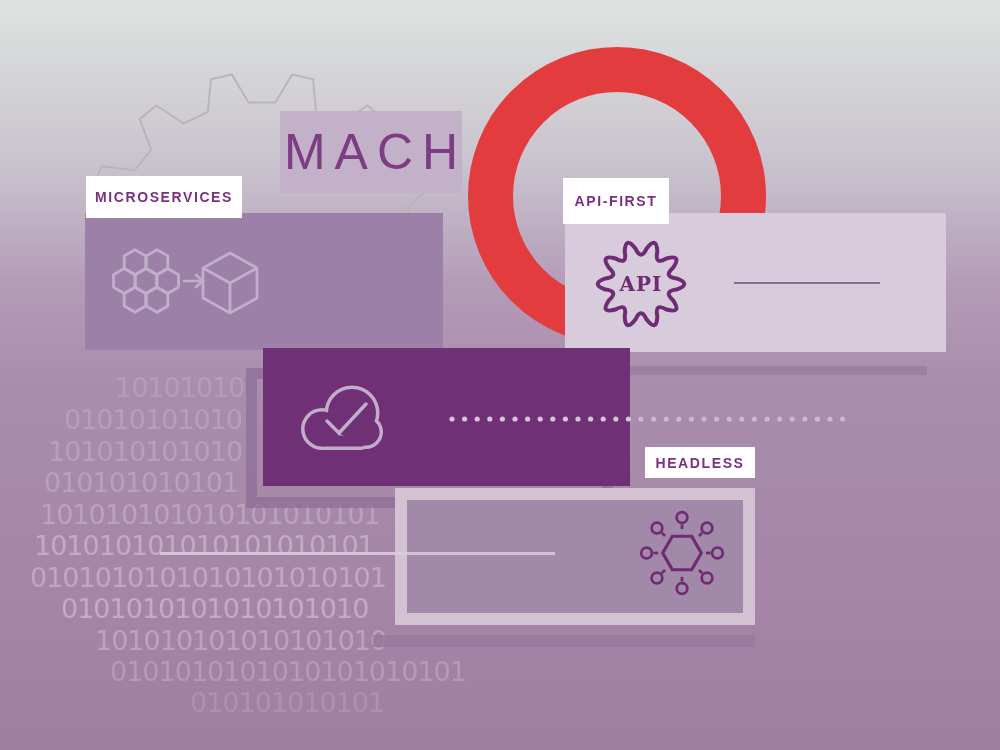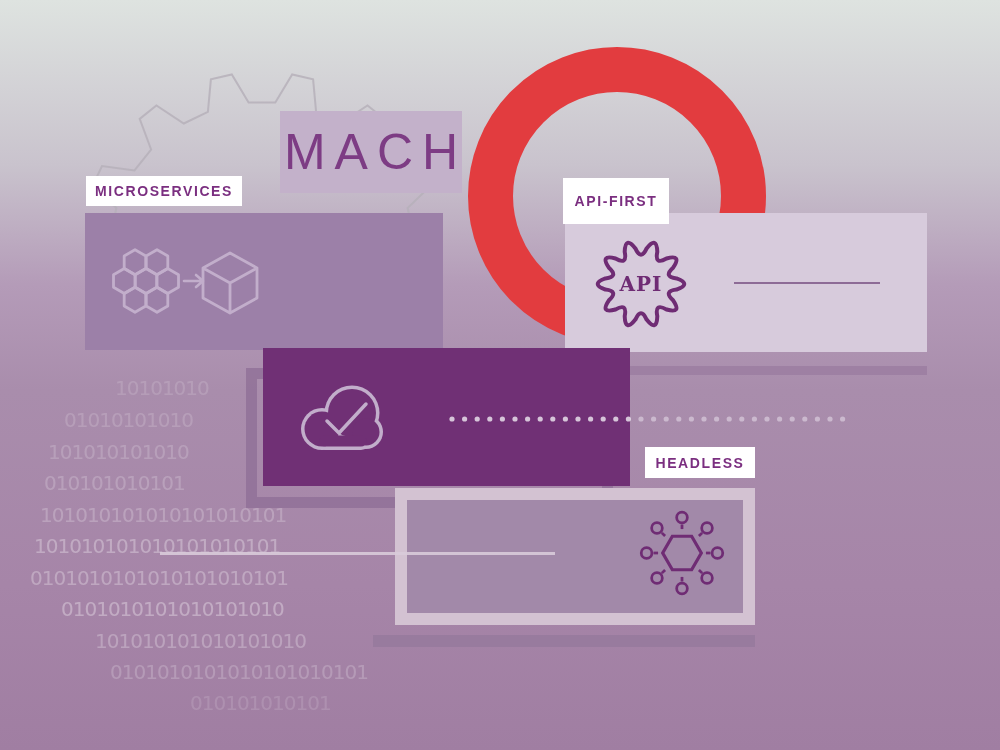--- a/index.html
+++ b/index.html
@@ -7,36 +7,36 @@
          font-family:"Liberation Sans",sans-serif;
          background:linear-gradient(180deg,var(--bg-top) 0%,#c9c3cd 22%,#b49bb8 38%,var(--bg-mid) 52%,#a685a8 78%,var(--bg-bottom) 100%);}
   .abs{position:absolute;}
   svg{position:absolute;left:0;top:0;overflow:visible;}
   
   #binary-layer{z-index:1;}
   #decor-svg{z-index:2;}
   .card{z-index:3;}
   #overlay-svg{z-index:4;}
   .tag{z-index:5;}
-  .binary-row{position:absolute;color:#fff;font-size:20px;letter-spacing:-1px;
+  .binary-row{position:absolute;color:#fff;font-size:27px;letter-spacing:-1px;
               font-family:"DejaVu Sans",sans-serif;white-space:nowrap;line-height:32px;}
   
   #mach-box{left:280px;top:111px;width:182px;height:82px;background:var(--lavender);
             display:flex;align-items:center;justify-content:center;}
   #mach-title{color:var(--mach-text);font-size:50px;font-weight:400;letter-spacing:9px;padding-left:9px;}
   #micro-box{left:85px;top:213px;width:358px;height:137px;background:var(--purple-mid);}
-  #api-box{left:565px;top:213px;width:362px;height:139px;background:var(--lavender-light);}
+  #api-box{left:565px;top:213px;width:362px;height:139px;background:var(--lavender-light);padding-left:19px;}
   #api-line{position:absolute;left:169px;top:69px;width:146px;height:2px;background:var(--line-mid);}
   #cloud-box{left:263px;top:348px;width:367px;height:138px;background:var(--purple-dark);}
   #headless-box{left:395px;top:488px;width:360px;height:137px;box-sizing:border-box;
                 border:12px solid var(--frame-light);background:var(--headless-fill);}
   
   .tag{background:#fff;color:var(--label-purple);font-size:14px;font-weight:700;
        letter-spacing:1.6px;display:flex;align-items:center;justify-content:center;}
-  #tag-micro{left:86px;top:176px;width:156px;height:30px;}
+  #tag-micro{left:86px;top:176px;width:156px;height:42px;}
   #tag-api{left:563px;top:178px;width:106px;height:46px;}
   #tag-cloud{left:265px;top:310px;width:152px;height:30px;}
   #tag-headless{left:645px;top:447px;width:110px;height:31px;}
   #api-badge-text{font-family:"DejaVu Serif",serif;font-weight:700;font-size:20px;letter-spacing:1px;}
 </style>
 </head>
 <body>
 
 <div id="stage">
 

